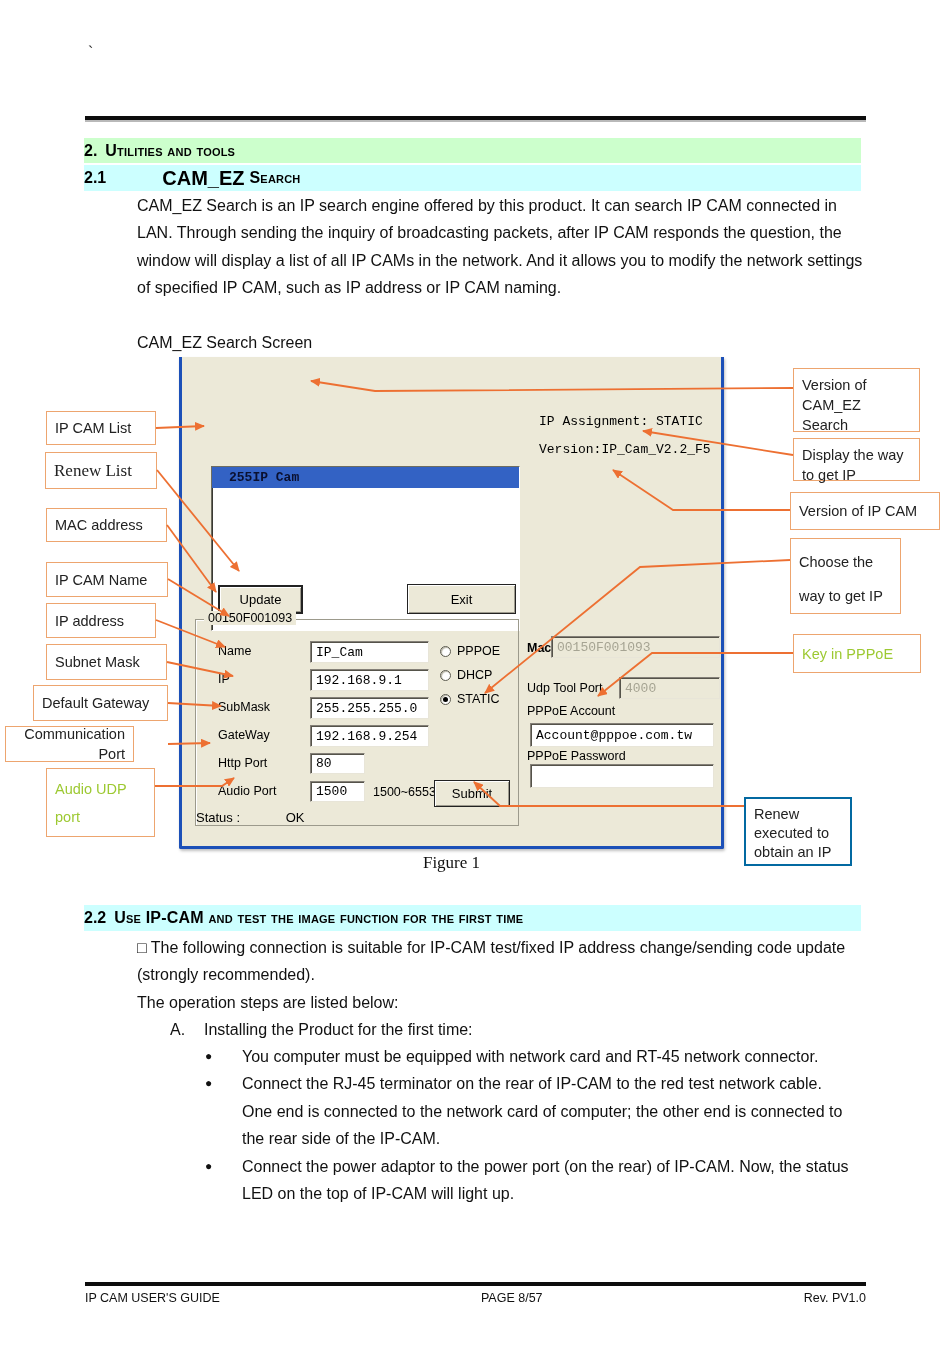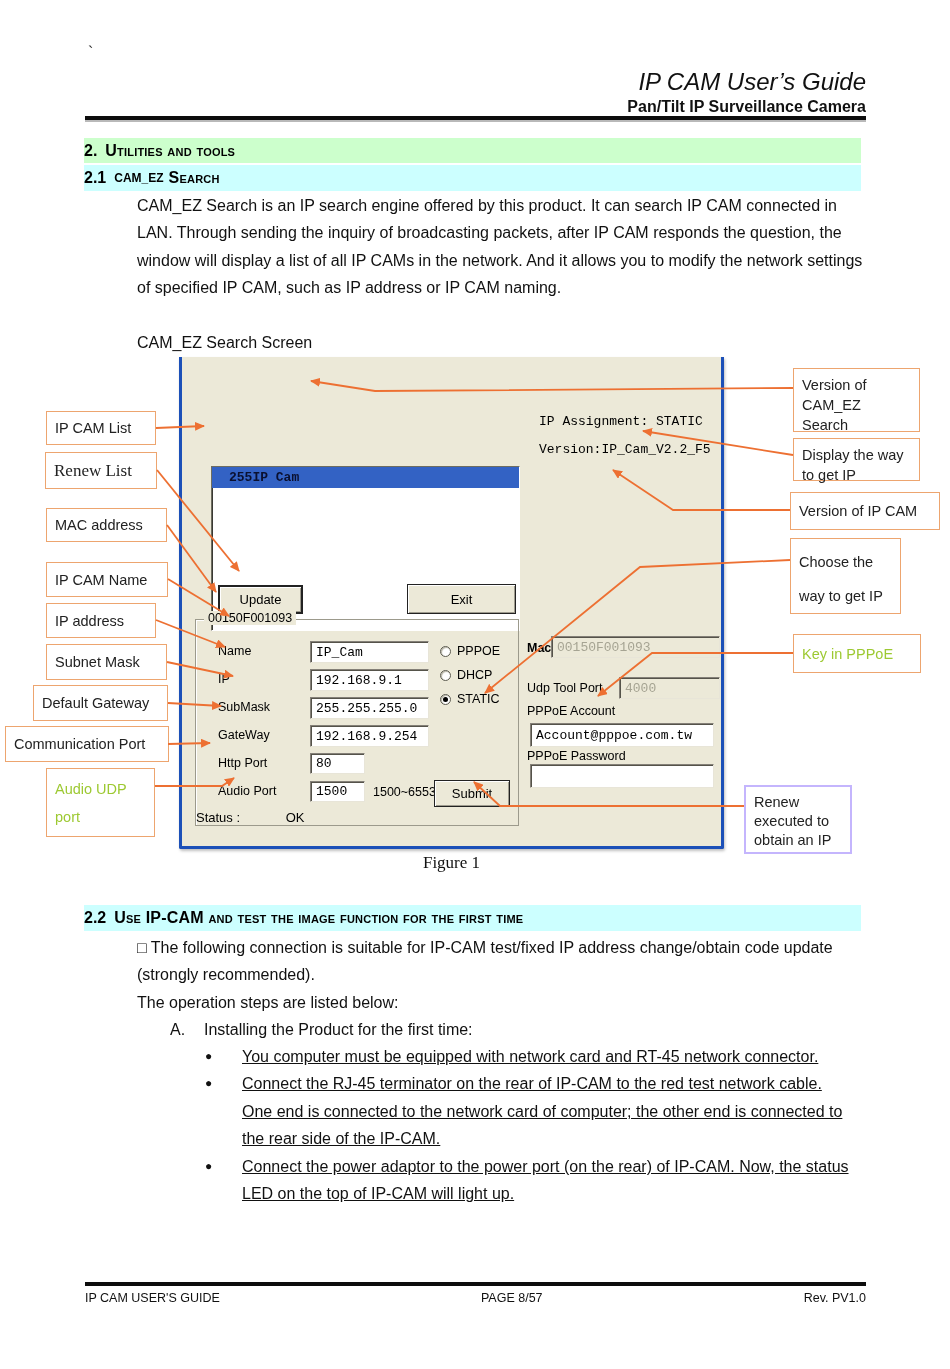--- a/index.html
+++ b/index.html
@@ -12,31 +12,31 @@
   .hdr .t1{font-size:24px;font-style:italic;color:#111;}
   .hdr .t2{font-size:16px;font-weight:bold;color:#111;margin-top:2px;}
   .rule{position:absolute;left:85px;width:781px;height:4px;background:#0d0d0d;}
   .rule.thin-echo{box-shadow:0 2px 0 #b9b9b9;}
 
   
   .band{position:absolute;left:84px;width:777px;display:flex;align-items:center;
         font-weight:bold;color:#000;}
   .band .num{font-size:16px;margin-right:8px;}
   .band .sc{font-variant:small-caps;font-size:16px;letter-spacing:.2px;}
-  .band .caps{font-size:12px;}
+  .band .caps{font-size:20px;margin-left:48px;}
 
   .body-text{position:absolute;font-size:16px;line-height:27.4px;color:#111;}
 
   
   .callout{position:absolute;background:#fff;border:1px solid #EDA56F;z-index:20;
            font-size:14.5px;line-height:20px;color:#222;padding:6px 8px;box-sizing:border-box;}
   .callout.serif{font-family:"Liberation Serif",serif;font-size:17px;}
   .callout.green{color:#9DC932;}
   .callout.spread{line-height:34px;}
-  .callout.darkb{border:2px solid #c4b5fd;line-height:19px;}
+  .callout.darkb{border:2px solid #0369a1;line-height:19px;margin-top:12px;}
   .callout.pad-mid{display:flex;align-items:center;}
 
   
   .win{position:absolute;left:179px;top:357px;width:545px;height:492px;box-sizing:border-box;
        border:3px solid #1C50B8;border-top:none;background:#ECE9D8;z-index:10;
        border-radius:0 0 2px 2px;box-shadow:1px 2px 3px rgba(0,0,0,.25);}
   .tbar{position:absolute;left:-3px;top:-27px;width:545px;height:27px;box-sizing:border-box;
         border-radius:7px 7px 0 0;padding:0 5px;display:flex;align-items:center;
         background:linear-gradient(180deg,#6FA5E8 0%,#3570D0 16%,#2258BE 55%,#1A479E 100%);}
   .tbar .ttl{color:#fff;font-family:"Liberation Mono",monospace;font-size:14px;
@@ -85,38 +85,34 @@
   .statusrow .ok{margin-left:42px;}
 
   .caption{position:absolute;left:179px;top:853px;width:545px;text-align:center;
            font-family:"Liberation Serif",serif;font-size:17px;color:#111;}
 
   .steprow{position:absolute;left:170px;top:1016px;font-size:16px;line-height:27.4px;color:#111;}
   .steprow .al{display:inline-block;width:34px;}
   .bullets{position:absolute;left:205px;top:1043px;width:660px;}
   .brow{display:flex;font-size:16px;line-height:27.4px;color:#111;}
   .bglyph{width:37px;font-size:12px;line-height:27.4px;flex:none;}
-  .btext{width:610px;text-decoration:underline;}
+  .btext{width:610px;}
 
   .footer{position:absolute;left:85px;top:1291px;width:781px;display:flex;
           justify-content:space-between;font-size:12.5px;color:#111;}
 
   svg.arrows{position:absolute;left:0;top:0;width:950px;height:900px;z-index:30;pointer-events:none;}
 </style>
 </head>
 <body>
 
 <div class="page">
 
   <span class="tick">`</span>
 
-  <div class="hdr">
-    <div class="t1">IP CAM User’s Guide</div>
-    <div class="t2">Pan/Tilt IP Surveillance Camera</div>
-  </div>
   <div class="rule thin-echo" style="top:116px;"></div>
 
   <div class="band" style="top:138px;height:25px;background:#CCFFCC;">
     <span class="num">2.</span>
     <span class="sc">Utilities and tools</span>
   </div>
   <div class="band" style="top:165px;height:26px;background:#CCFFFF;">
     <span class="num">2.1</span>
     <span class="caps">CAM_EZ</span>
     <span class="sc" style="margin-left:5px;">Search</span>
@@ -189,21 +185,21 @@
     </div>
   </div>
 
   <div class="callout pad-mid" style="left:46px;top:411px;width:110px;height:34px;">IP CAM List</div>
   <div class="callout serif pad-mid" style="left:45px;top:452px;width:112px;height:37px;">Renew List</div>
   <div class="callout pad-mid" style="left:46px;top:508px;width:121px;height:34px;">MAC address</div>
   <div class="callout pad-mid" style="left:46px;top:562px;width:122px;height:35px;">IP CAM Name</div>
   <div class="callout pad-mid" style="left:46px;top:603px;width:110px;height:35px;">IP address</div>
   <div class="callout pad-mid" style="left:46px;top:644px;width:121px;height:36px;">Subnet Mask</div>
   <div class="callout pad-mid" style="left:33px;top:685px;width:135px;height:36px;">Default Gateway</div>
-  <div class="callout pad-mid" style="left:5px;top:726px;width:164px;height:36px;">Communication Port</div>
+  <div class="callout pad-mid" style="left:5px;top:726px;width:129px;height:36px;text-align:right;">Communication Port</div>
   <div class="callout green" style="left:46px;top:768px;width:109px;height:69px;line-height:28px;">Audio UDP port</div>
 
   <div class="callout" style="left:793px;top:368px;width:127px;height:64px;">
     <span style="display:inline-block;width:100px;">Version of CAM_EZ Search</span>
   </div>
   <div class="callout pad-mid" style="left:790px;top:492px;width:150px;height:38px;">Version of IP CAM</div>
   <div class="callout" style="left:793px;top:438px;width:127px;height:43px;">Display the way to get IP</div>
   <div class="callout spread" style="left:790px;top:538px;width:111px;height:76px;">Choose the way to get IP</div>
   <div class="callout green pad-mid" style="left:793px;top:634px;width:128px;height:39px;">Key in PPPoE</div>
   <div class="callout darkb" style="left:744px;top:785px;width:108px;height:69px;">Renew executed to obtain an IP</div>
@@ -233,21 +229,21 @@
     </g>
   </svg>
 
   <div class="caption">Figure 1</div>
 
   <div class="band" style="top:905px;height:26px;background:#CCFFFF;">
     <span class="num">2.2</span>
     <span class="sc">Use IP-CAM and test the image function for the first time</span>
   </div>
 
-  <div class="body-text" style="left:137px;top:934px;width:727px;">□ The following connection is suitable for IP-CAM test/fixed IP address change/obtain code update (strongly recommended).</div>
+  <div class="body-text" style="left:137px;top:934px;width:727px;">□ The following connection is suitable for IP-CAM test/fixed IP address change/sending code update (strongly recommended).</div>
   <div class="body-text" style="left:137px;top:989px;width:727px;">The operation steps are listed below:</div>
 
   <div class="steprow">
     <span class="al">A.</span><span>Installing the Product for the first time:</span>
   </div>
 
   <div class="bullets">
     <div class="brow">
       <span class="bglyph">●</span>
       <span class="btext">You computer must be equipped with network card and RT-45 network connector.</span>

